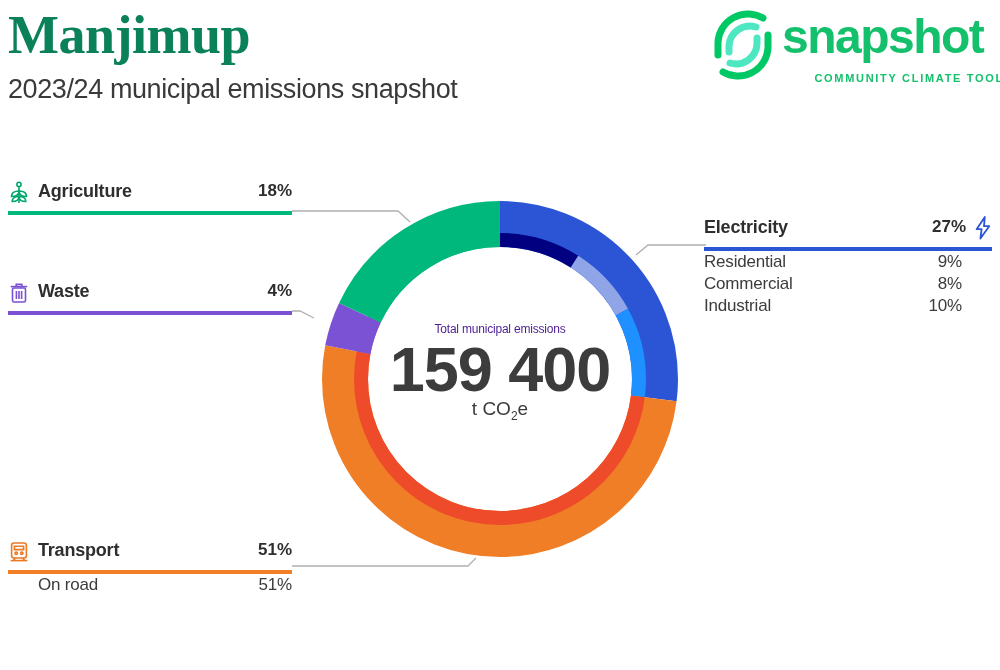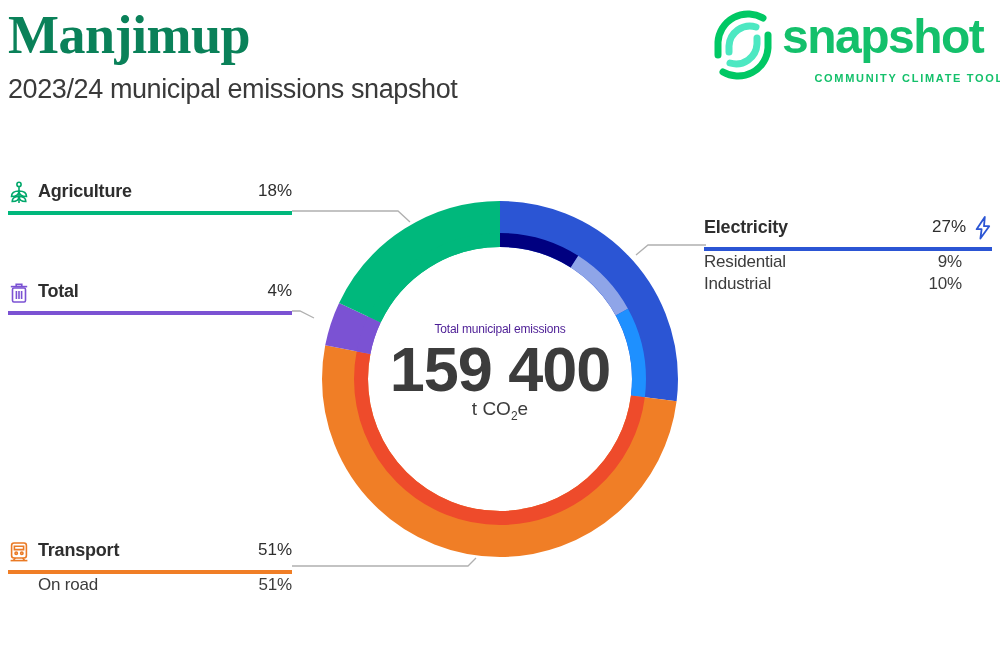--- a/index.html
+++ b/index.html
@@ -121,21 +121,21 @@
   }
   .legend-name {
     font-size: 18px;
     font-weight: bold;
     color: #2E2E2E;
     letter-spacing: -0.2px;
   }
   .legend-pct {
     margin-left: auto;
     font-size: 17px;
-    font-weight: normal;
+    font-weight: bold;
     color: #2E2E2E;
   }
   .legend-rule {
     height: 4px;
     width: 100%;
     margin-top: 4px;
   }
   .sub-row {
     display: flex;
     font-size: 17px;
@@ -263,21 +263,21 @@
       <span class="legend-icon">
         <svg viewBox="0 0 22 24" width="22" height="24">
           <g fill="none" stroke="#7B52D3" stroke-width="1.6">
             <rect x="4.5" y="7" width="13" height="14" rx="1.4"></rect>
             <path d="M2.8 5.6 L19.2 5.6"></path>
             <path d="M8.2 5.4 L8.2 3.4 L13.8 3.4 L13.8 5.4"></path>
             <path d="M8.4 10 L8.4 18 M11 10 L11 18 M13.6 10 L13.6 18"></path>
           </g>
         </svg>
       </span>
-      <span class="legend-name">Total</span>
+      <span class="legend-name">Waste</span>
       <span class="legend-pct">4%</span>
     </div>
     <div class="legend-rule" style="background:#7B52D3"></div>
   </div>
 
   <div class="legend" id="legend-transport">
     <div class="legend-head">
       <span class="legend-icon">
         <svg viewBox="0 0 22 24" width="22" height="24">
           <g fill="none" stroke="#EA7A25" stroke-width="1.6">
@@ -309,18 +309,22 @@
       </span>
       <span class="legend-name">Electricity</span>
       <span class="legend-pct">27%</span>
     </div>
     <div class="legend-rule" style="background:#2B55D4"></div>
     <div class="sub-row">
       <span>Residential</span>
       <span class="sub-pct">9%</span>
     </div>
     <div class="sub-row">
+      <span>Commercial</span>
+      <span class="sub-pct">8%</span>
+    </div>
+    <div class="sub-row">
       <span>Industrial</span>
       <span class="sub-pct">10%</span>
     </div>
   </div>
 
 </div>
 
 </body></html>

